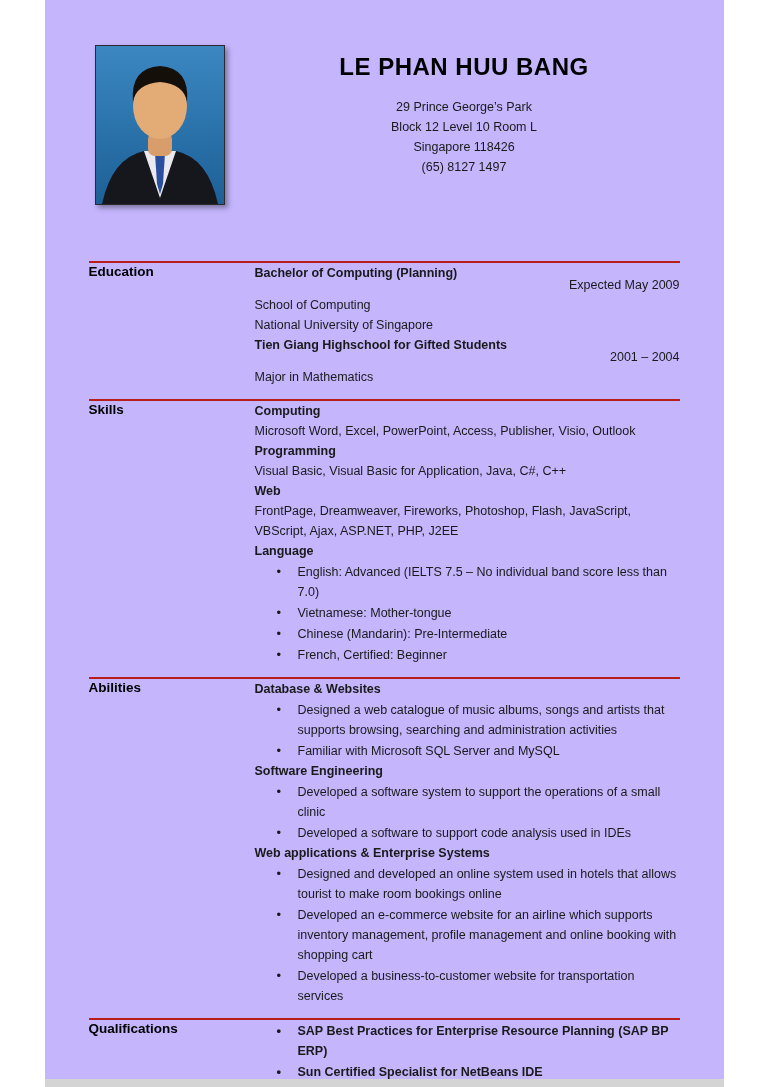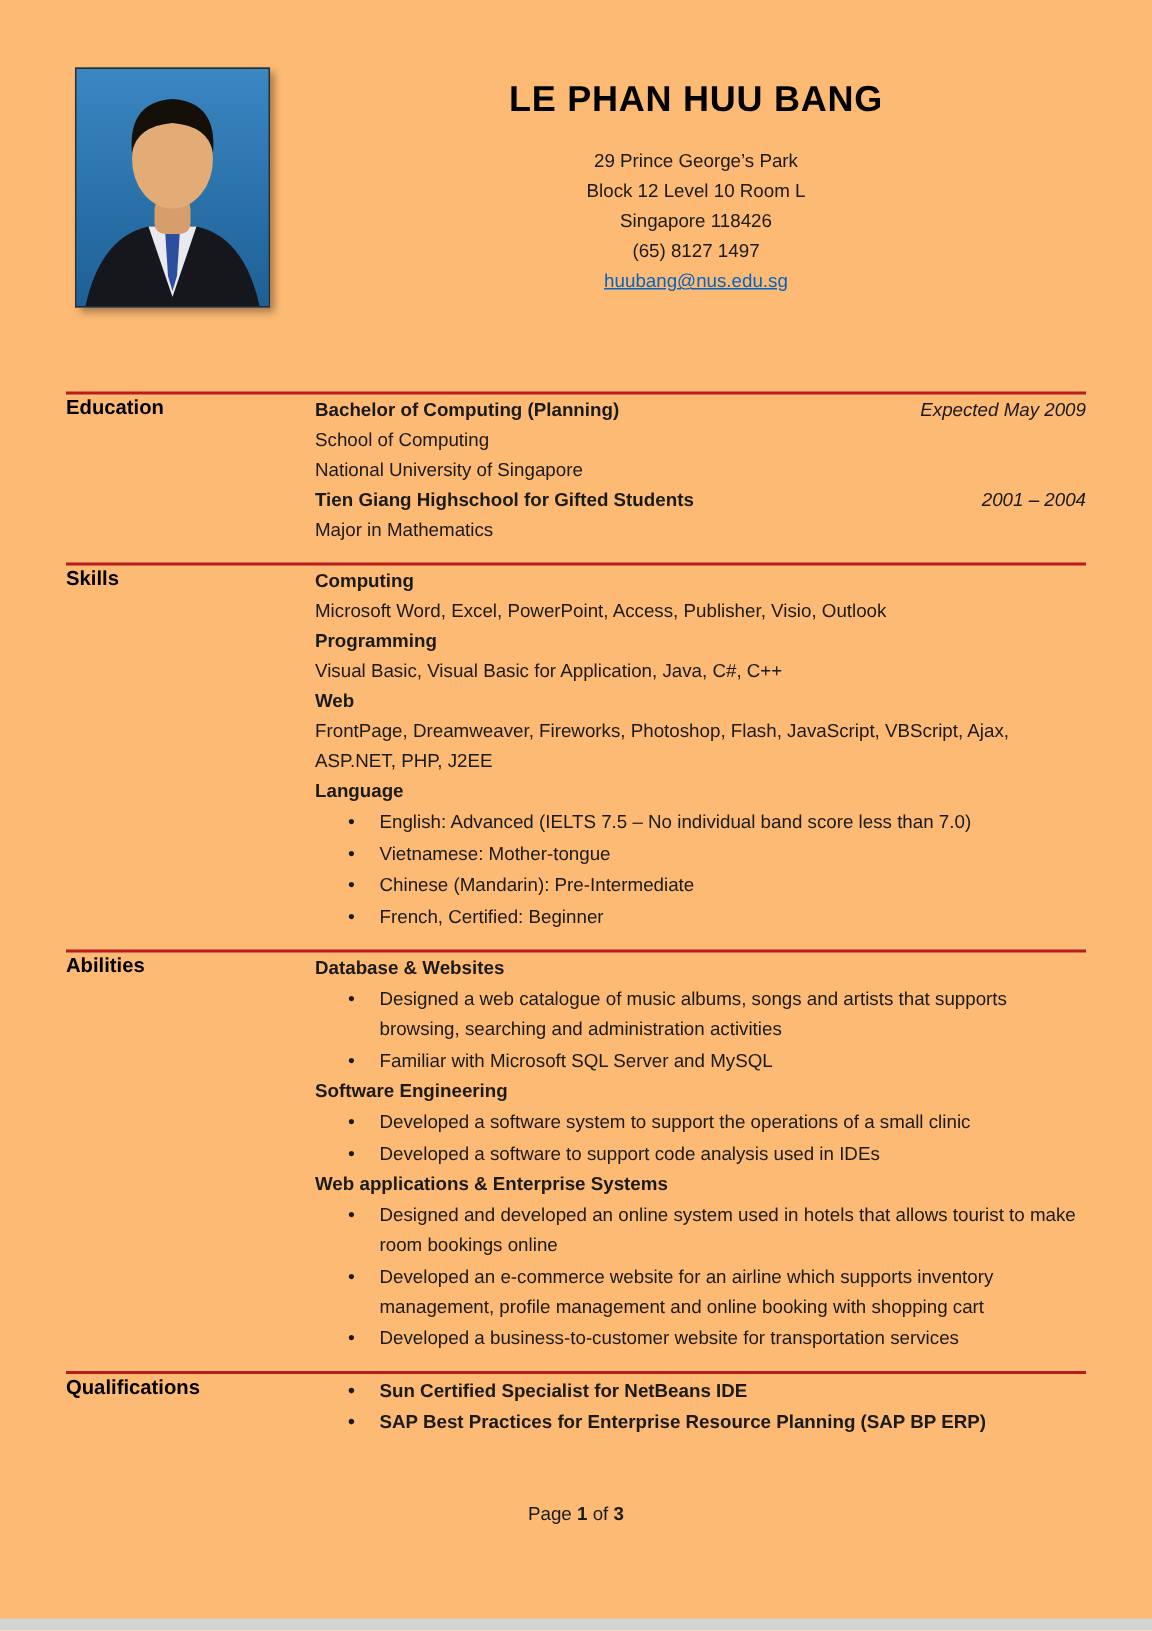--- a/index.html
+++ b/index.html
@@ -1,19 +1,19 @@
 <!DOCTYPE html>
 <html><head>
 <meta charset="utf-8">
 <style>
   html,body { margin:0; padding:0; background:#ffffff; }
   .page {
     position:relative;
-    width:768px; height:1087px;
-    background:#fdba74;
+    width:679px; height:1087px;
+    background:#c4b5fd;
     font-family:"Liberation Sans", sans-serif;
     color:#1a1a1a;
     overflow:hidden;
     margin:0 auto;
   }
   .inner { padding:0 44px; }
 
   
   .header { display:flex; padding:45px 0 0 50px; }
   .photo-frame {
@@ -42,21 +42,21 @@
   .sec-label {
     flex:0 0 166px; width:166px;
     font-weight:700; font-size:13.5px;
     padding-top:1px;
     color:#000;
   }
   .sec-body { flex:1 1 auto; font-size:12.5px; line-height:20px; }
 
   .b { font-weight:700; }
   .row { display:flex; justify-content:space-between; }
-  .date { font-style:italic; white-space:nowrap; padding-left:12px; }
+  .date { white-space:nowrap; padding-left:12px;margin-top:12px; }
   .group-heading { font-weight:700; }
 
   ul.bullets { margin:0; padding:0; list-style:none; }
   ul.bullets li { position:relative; padding-left:43px; margin-top:1px; }
   ul.bullets li::before {
     content:"\2022";
     position:absolute; left:22px; top:0;
     font-size:13px;
   }
   ul.bullets.bold li { font-weight:700; }
@@ -96,21 +96,20 @@
         <path d="M37 56 Q34 22 64 20 Q94 22 91 56 Q88 38 64 36 Q40 38 37 56 Z" fill="#141009"></path>
       </svg>
     </div>
     <div class="header-center">
       <h1 class="name">LE PHAN HUU BANG</h1>
       <div class="contact">
         <div>29 Prince George’s Park</div>
         <div>Block 12 Level 10 Room L</div>
         <div>Singapore 118426</div>
         <div>(65) 8127 1497</div>
-        <div><a class="email-link">huubang@nus.edu.sg</a></div>
       </div>
     </div>
   </div>
 
   <div class="inner sections">
 
     <section class="sec">
       <div class="sec-label">Education</div>
       <div class="sec-body">
         <div class="row">
@@ -165,22 +164,22 @@
           <li>Developed an e-commerce website for an airline which supports inventory management, profile management and online booking with shopping cart</li>
           <li>Developed a business-to-customer website for transportation services</li>
         </ul>
       </div>
     </section>
 
     <section class="sec">
       <div class="sec-label">Qualifications</div>
       <div class="sec-body">
         <ul class="bullets bold">
+          <li>SAP Best Practices for Enterprise Resource Planning (SAP BP ERP)</li>
           <li>Sun Certified Specialist for NetBeans IDE</li>
-          <li>SAP Best Practices for Enterprise Resource Planning (SAP BP ERP)</li>
         </ul>
       </div>
     </section>
 
     <div class="footer">
       <span>Page</span>
       <span class="b">1</span>
       <span>of</span>
       <span class="b">3</span>
     </div>

